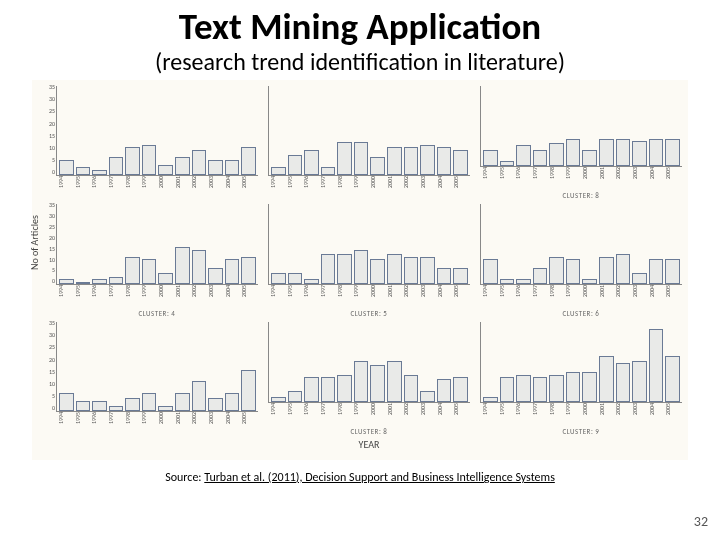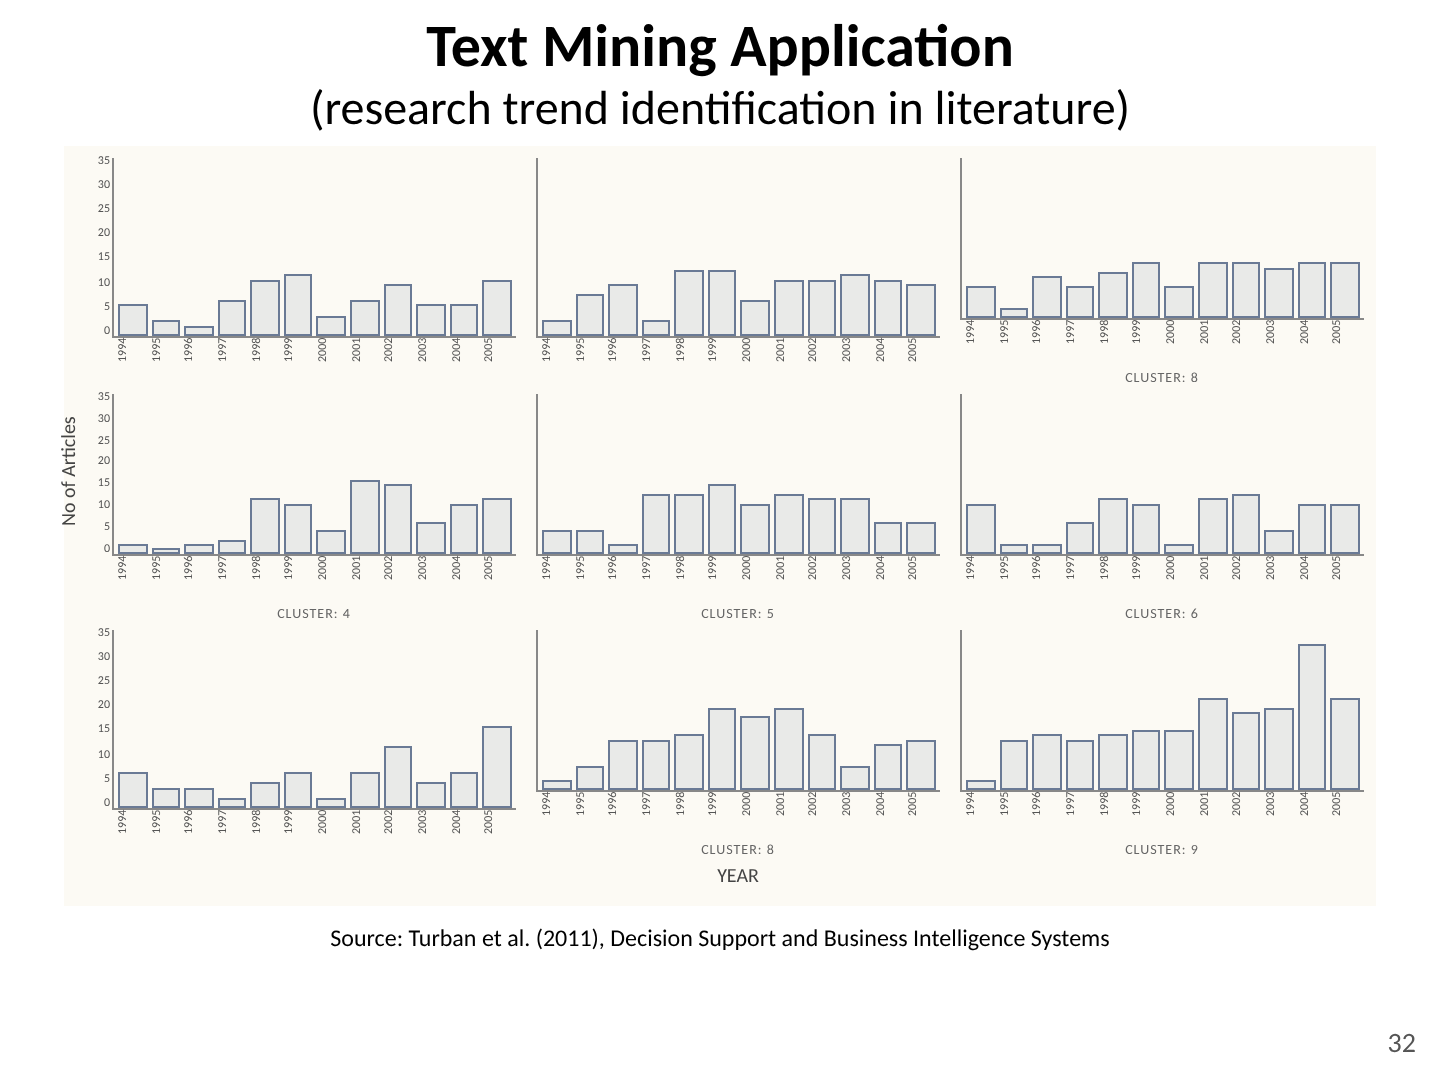--- a/index.html
+++ b/index.html
@@ -5,21 +5,21 @@
   body {
     margin: 0;
     width: 720px;
     height: 540px;
     font-family: Calibri, Arial, sans-serif;
     background: #fff;
     overflow: hidden;
   }
   .title {
     text-align: center;
-    font-size: 30px;
+    font-size: 37px;
     font-weight: bold;
     margin-top: 8px;
     line-height: 1.05;
   }
   .subtitle {
     text-align: center;
     font-size: 24px;
     margin-top: 2px;
     line-height: 1.05;
   }
@@ -118,21 +118,21 @@
     text-align: center;
     font-size: 10px;
     color: #444;
     margin-top: 2px;
   }
   .source {
     text-align: center;
     font-size: 12px;
     margin-top: 10px;
   }
-  .source .u { }
+  .source .u { text-decoration: underline; }
   .page-num {
     position: absolute;
     right: 12px;
     bottom: 10px;
     font-size: 14px;
     color: #555;
   }
 </style>
 </head>
 <body>

